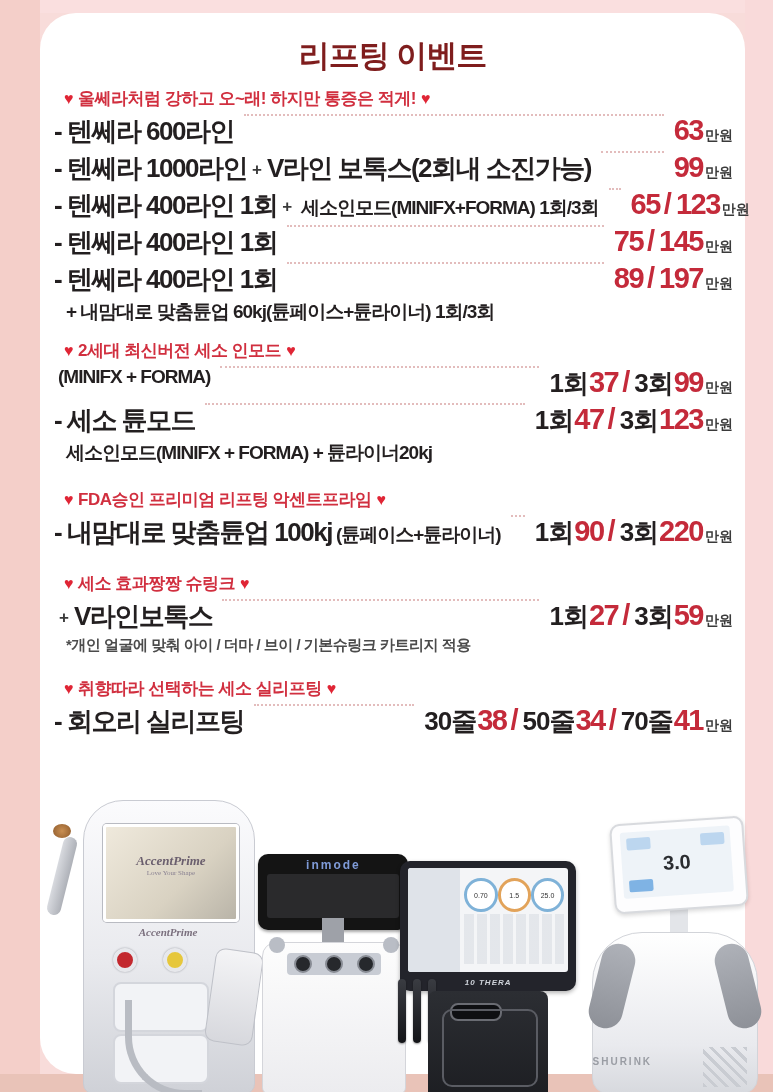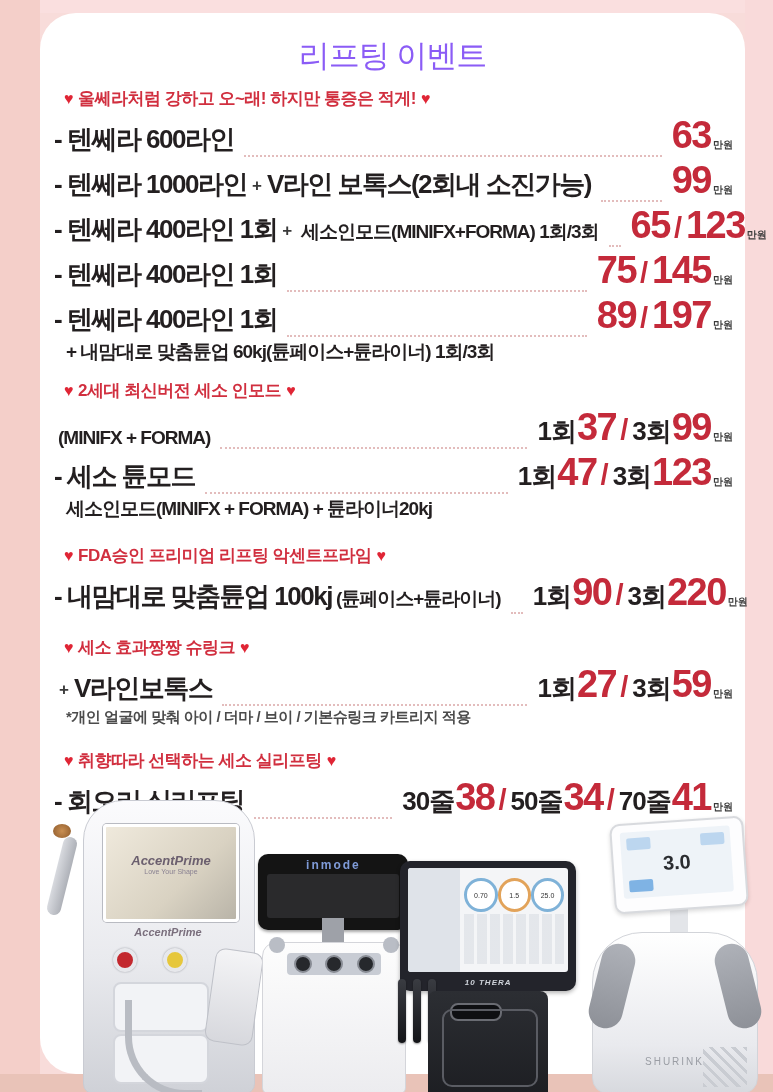--- a/index.html
+++ b/index.html
@@ -5,49 +5,49 @@
   html,body{margin:0;padding:0;}
   body{font-family:"Liberation Sans","DejaVu Sans",sans-serif;background:#fff;}
   .poster{position:relative;width:773px;height:1092px;overflow:hidden;background:#f8dcda;}
   
   .frame-top{position:absolute;top:0;left:0;right:0;height:13px;background:#fadfdf;}
   .frame-right{position:absolute;top:0;right:0;bottom:0;width:28px;background:#f9dada;}
   .frame-left{position:absolute;top:0;left:0;bottom:0;width:40px;background:#f4cfc9;}
   .frame-bottom{position:absolute;left:0;right:0;bottom:0;height:18px;background:#e9c3b8;}
   .panel{position:absolute;top:13px;left:40px;right:28px;bottom:18px;background:#fff;border-radius:36px;padding:14px 10px 0 10px;box-sizing:border-box;}
 
-  .title{text-align:center;font-size:31px;font-weight:400;color:#8b5cf6;letter-spacing:-1px;margin:8px 0 10px 0;}
+  .title{text-align:center;font-size:31px;font-weight:700;color:#7f1d1d;letter-spacing:-1px;margin:8px 0 10px 0;}
 
   .sec-h{display:flex;align-items:center;gap:5px;color:#d12f3f;font-weight:800;font-size:17px;letter-spacing:-0.5px;margin:0 0 4px 14px;}
   .sec{margin-bottom:22px;}
   .sec.tight{margin-bottom:14px;}
   .heart{font-size:16px;color:#e02535;}
 
-  .row{display:flex;align-items:flex-end;margin:2px 0 2px 4px;}
+  .row{display:flex;align-items:flex-start;margin:2px 0 2px 4px;}
   .label{display:flex;align-items:baseline;white-space:nowrap;}
   .leader{flex:1;border-top:2px dotted #e3bcbc;margin:0 10px;min-width:12px;}
   .price{display:flex;align-items:baseline;white-space:nowrap;padding-right:2px;}
 
   .sg{display:inline-block;}
   .sg-big{font-size:26px;font-weight:800;color:#231f20;letter-spacing:-1.5px;}
   .sg-med{font-size:19px;font-weight:800;color:#231f20;letter-spacing:-1px;margin-left:4px;}
   .sg-plus{font-size:17px;font-weight:700;color:#3a3a3a;margin:0 5px;transform:translateY(-2px);}
-  .sg-num{font-size:38px;font-weight:800;color:#c42a3a;letter-spacing:-1.5px;}
+  .sg-num{font-size:29px;font-weight:800;color:#c42a3a;letter-spacing:-1.5px;}
   .sg-unit{font-size:26px;font-weight:800;color:#231f20;letter-spacing:-1px;margin-right:1px;}
   .sg-slash{font-size:29px;font-weight:700;color:#c42a3a;margin:0 4px;}
-  .sg-won{font-size:10px;font-weight:700;color:#3a3a3a;margin-left:2px;}
+  .sg-won{font-size:14px;font-weight:700;color:#3a3a3a;margin-left:2px;}
 
   .sub{font-size:19px;font-weight:800;color:#231f20;letter-spacing:-1px;margin:0 0 4px 16px;}
   .note{font-size:15px;font-weight:600;color:#4b4b4b;letter-spacing:-0.5px;margin:0 0 2px 16px;}
 
   
   .devices{position:absolute;left:55px;right:25px;bottom:0;height:300px;display:flex;align-items:flex-end;z-index:5;}
   .dev{position:relative;}
   
-  .d-accent{width:215px;height:292px;margin-right:6px;}
+  .d-accent{width:215px;height:292px;margin-right:6px;font-family:Liberation Serif, serif;}
   .ap-tower{position:absolute;left:28px;top:0;width:170px;height:292px;background:linear-gradient(180deg,#fbfbfd 0%,#e9eaee 55%,#cfd1d7 100%);border:1px solid #c9cbd2;border-radius:40px 40px 10px 10px;}
   .ap-screen{position:absolute;left:48px;top:24px;width:130px;height:92px;background:linear-gradient(135deg,#efe9dc,#d9d2c2 60%,#b9b4a8);border:3px solid #fff;border-radius:4px;box-shadow:0 0 0 1px #b9bbc2;text-align:center;}
   .ap-script{font-size:13px;font-style:italic;font-weight:700;color:#6b5f6e;margin-top:26px;}
   .ap-tag{font-size:7px;color:#8a8292;}
   .ap-script2{position:absolute;left:48px;top:126px;width:130px;text-align:center;font-size:11px;font-style:italic;font-weight:700;color:#7a6f7d;}
   .ap-btns{position:absolute;left:58px;top:148px;width:110px;display:flex;gap:26px;}
   .ap-btn{width:16px;height:16px;border-radius:50%;border:4px solid #e7e8ec;box-shadow:0 0 2px #9a9ca4;}
   .ap-btn.red{background:#c3282e;}
   .ap-btn.yellow{background:#e6c73c;}
   .ap-slot{position:absolute;left:58px;width:92px;height:46px;border:2px solid #d4d6dc;border-radius:8px;background:#f2f3f6;}
@@ -90,21 +90,21 @@
   .sh-tab{position:absolute;left:38px;top:0;width:130px;height:86px;background:#fdfdfe;border:2px solid #d8dade;border-radius:10px;transform:rotate(-4deg);box-shadow:0 2px 4px rgba(0,0,0,.15);}
   .sh-scr{position:absolute;left:8px;top:7px;width:110px;height:66px;background:#eef3f8;border-radius:3px;display:flex;align-items:center;justify-content:center;}
   .sh-val{font-size:20px;font-weight:800;color:#2a2c30;}
   .sh-chip{position:absolute;width:24px;height:12px;background:#bcd6ef;border-radius:2px;}
   .sh-chip.c1{left:6px;top:6px;} .sh-chip.c2{right:6px;top:6px;} .sh-chip.c3{left:6px;bottom:6px;background:#7fb3e4;}
   .sh-neck{position:absolute;left:96px;top:84px;width:18px;height:34px;background:#e3e5e9;}
   .sh-body{position:absolute;left:18px;top:112px;width:164px;height:160px;background:linear-gradient(180deg,#ffffff,#e9eaee 70%,#d7d9de);border:1px solid #d2d4d9;border-radius:50px 50px 16px 16px;}
   .sh-hp{position:absolute;width:34px;height:86px;background:linear-gradient(180deg,#aeb1b8,#8e9198);border-radius:17px;top:10px;}
   .sh-hp.l{left:2px;transform:rotate(14deg);}
   .sh-hp.r{right:2px;transform:rotate(-14deg);}
-  .sh-brand{position:absolute;left:0;bottom:26px;width:164px;text-align:center;font-size:10px;letter-spacing:2px;color:#9a9da4;font-weight:400;}
+  .sh-brand{position:absolute;left:0;bottom:26px;width:164px;text-align:left;font-size:10px;letter-spacing:2px;color:#9a9da4;font-weight:700;}
   .sh-vents{position:absolute;right:10px;bottom:6px;width:44px;height:40px;background:repeating-linear-gradient(45deg,#c9ccd2 0 3px,transparent 3px 8px);}
 </style>
 </head>
 <body>
 
 <div class="poster">
   <div class="frame-top"></div>
   <div class="frame-right"></div>
   <div class="frame-left"></div>
   <div class="frame-bottom"></div>

